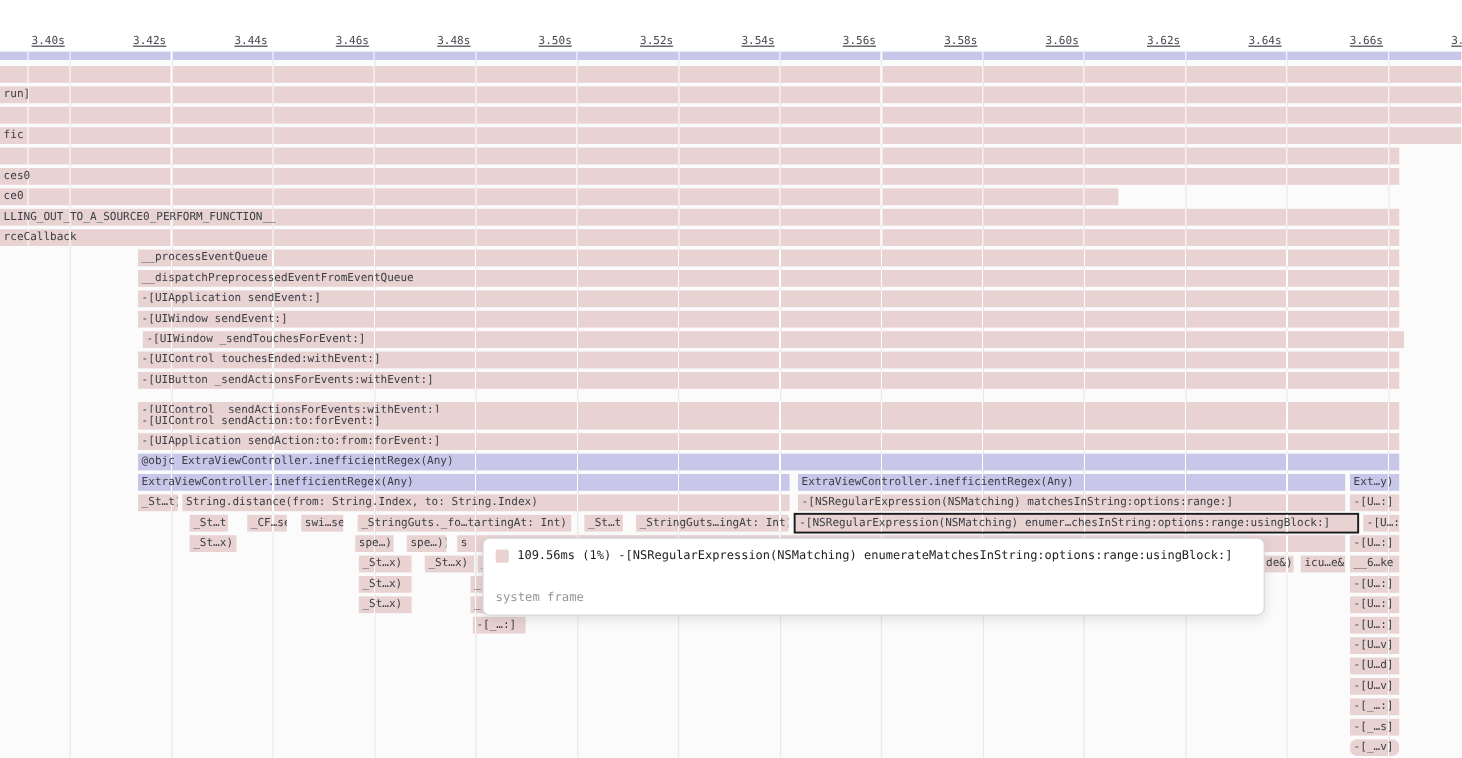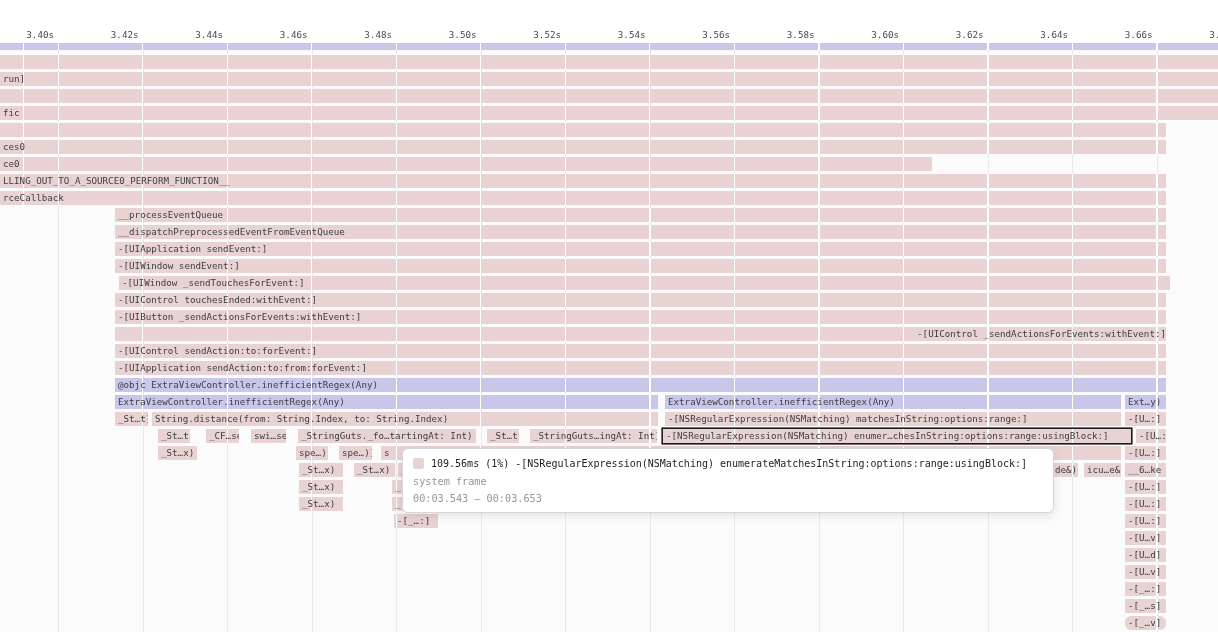--- a/index.html
+++ b/index.html
@@ -6,21 +6,21 @@
   body{
     width:1218px;height:632px;overflow:hidden;background:#ffffff;
     font-family:"DejaVu Sans Mono","Liberation Mono",monospace;
     position:relative;
   }
   #stage{position:absolute;left:0;top:0;width:1218px;height:632px;overflow:hidden;}
   .chart-area-bg{position:absolute;left:0;top:43px;width:1218px;height:589px;background:#fbfbfc;}
   .gridline{position:absolute;top:43px;bottom:0;width:1px;background:#e9e9ed;z-index:0;}
   .tick-label{
     position:absolute;top:29px;height:12px;width:34px;text-align:right;
-    font-size:9.2px;line-height:12px;color:#46494f;white-space:pre;z-index:1;
+    font-size:9.2px;line-height:12px;color:#46494f;white-space:pre;z-index:1;text-decoration:underline;
   }
   .bar{
     position:absolute;height:14px;box-sizing:border-box;
     font-size:9.2px;line-height:14px;color:#3a3e45;
     padding-left:3px;overflow:hidden;white-space:pre;
     background-image:repeating-linear-gradient(90deg,#ffffff 0 1px,rgba(255,255,255,0) 1px 84.5px);
     background-attachment:fixed;background-position:58px 0;
     z-index:2;
   }
   .bar.sel{box-shadow:0 0 0 1.6px #1c1c1e;z-index:3;}
@@ -85,21 +85,21 @@
       <div class="bar" style="left: 0px; top: 157px; width: 932px; height: 14px; line-height: 14px; background-color: rgb(233, 211, 210); color: rgb(58, 62, 69);">ce0</div>
       <div class="bar" style="left: 0px; top: 174px; width: 1166px; height: 14px; line-height: 14px; background-color: rgb(233, 211, 210); color: rgb(58, 62, 69);">LLING_OUT_TO_A_SOURCE0_PERFORM_FUNCTION__</div>
       <div class="bar" style="left: 0px; top: 191px; width: 1166px; height: 14px; line-height: 14px; background-color: rgb(233, 211, 210); color: rgb(58, 62, 69);">rceCallback</div>
       <div class="bar" style="left: 115px; top: 208px; width: 1051px; height: 14px; line-height: 14px; background-color: rgb(233, 211, 210); color: rgb(58, 62, 69);">__processEventQueue</div>
       <div class="bar" style="left: 115px; top: 225px; width: 1051px; height: 14px; line-height: 14px; background-color: rgb(233, 211, 210); color: rgb(58, 62, 69);">__dispatchPreprocessedEventFromEventQueue</div>
       <div class="bar" style="left: 115px; top: 242px; width: 1051px; height: 14px; line-height: 14px; background-color: rgb(233, 211, 210); color: rgb(58, 62, 69);">-[UIApplication sendEvent:]</div>
       <div class="bar" style="left: 115px; top: 259px; width: 1051px; height: 14px; line-height: 14px; background-color: rgb(233, 211, 210); color: rgb(58, 62, 69);">-[UIWindow sendEvent:]</div>
       <div class="bar" style="left: 119px; top: 276px; width: 1051px; height: 14px; line-height: 14px; background-color: rgb(233, 211, 210); color: rgb(58, 62, 69);">-[UIWindow _sendTouchesForEvent:]</div>
       <div class="bar" style="left: 115px; top: 293px; width: 1051px; height: 14px; line-height: 14px; background-color: rgb(233, 211, 210); color: rgb(58, 62, 69);">-[UIControl touchesEnded:withEvent:]</div>
       <div class="bar" style="left: 115px; top: 310px; width: 1051px; height: 14px; line-height: 14px; background-color: rgb(233, 211, 210); color: rgb(58, 62, 69);">-[UIButton _sendActionsForEvents:withEvent:]</div>
-      <div class="bar" style="left: 115px; top: 327px; width: 1051px; height: 14px; line-height: 14px; background-color: rgb(233, 211, 210); color: rgb(58, 62, 69); text-align: right;">-[UIControl _sendActionsForEvents:withEvent:]</div>
+      <div class="bar" style="left: 115px; top: 335px; width: 1051px; height: 14px; line-height: 14px; background-color: rgb(233, 211, 210); color: rgb(58, 62, 69);">-[UIControl _sendActionsForEvents:withEvent:]</div>
       <div class="bar" style="left: 115px; top: 344px; width: 1051px; height: 14px; line-height: 14px; background-color: rgb(233, 211, 210); color: rgb(58, 62, 69);">-[UIControl sendAction:to:forEvent:]</div>
       <div class="bar" style="left: 115px; top: 361px; width: 1051px; height: 14px; line-height: 14px; background-color: rgb(233, 211, 210); color: rgb(58, 62, 69);">-[UIApplication sendAction:to:from:forEvent:]</div>
       <div class="bar" style="left: 115px; top: 378px; width: 1051px; height: 14px; line-height: 14px; background-color: rgb(200, 199, 233); color: rgb(58, 62, 69);">@objc ExtraViewController.inefficientRegex(Any)</div>
       <div class="bar" style="left: 115px; top: 395px; width: 543px; height: 14px; line-height: 14px; background-color: rgb(200, 199, 233); color: rgb(58, 62, 69);">ExtraViewController.inefficientRegex(Any)</div>
       <div class="bar" style="left: 665px; top: 395px; width: 456px; height: 14px; line-height: 14px; background-color: rgb(200, 199, 233); color: rgb(58, 62, 69);">ExtraViewController.inefficientRegex(Any)</div>
       <div class="bar" style="left: 1125px; top: 395px; width: 41px; height: 14px; line-height: 14px; background-color: rgb(200, 199, 233); color: rgb(58, 62, 69);">Ext…y)</div>
       <div class="bar" style="left: 115px; top: 412px; width: 33px; height: 14px; line-height: 14px; background-color: rgb(233, 211, 210); color: rgb(58, 62, 69);">_St…t)</div>
       <div class="bar" style="left: 152px; top: 412px; width: 506px; height: 14px; line-height: 14px; background-color: rgb(233, 211, 210); color: rgb(58, 62, 69);">String.distance(from: String.Index, to: String.Index)</div>
       <div class="bar" style="left: 665px; top: 412px; width: 456px; height: 14px; line-height: 14px; background-color: rgb(233, 211, 210); color: rgb(58, 62, 69);">-[NSRegularExpression(NSMatching) matchesInString:options:range:]</div>
       <div class="bar" style="left: 1125px; top: 412px; width: 41px; height: 14px; line-height: 14px; background-color: rgb(233, 211, 210); color: rgb(58, 62, 69);">-[U…:]</div>
@@ -137,15 +137,14 @@
       <div class="bar" style="left: 1125px; top: 599px; width: 41px; height: 14px; line-height: 14px; background-color: rgb(233, 211, 210); color: rgb(58, 62, 69);">-[_…s]</div>
       <div class="bar" style="left: 1125px; top: 616px; width: 41px; height: 14px; line-height: 14px; background-color: rgb(233, 211, 210); color: rgb(58, 62, 69); border-radius: 6px;">-[_…v]</div>
     </div>
 
   <div id="tooltip">
     <div class="tt-line1">
       <span class="tt-swatch" style="background: rgb(233, 211, 210);"></span>
       <span class="tt-title">109.56ms (1%) -[NSRegularExpression(NSMatching) enumerateMatchesInString:options:range:usingBlock:]</span>
     </div>
     <div class="tt-sub" style="color: rgb(150, 150, 155);">system frame</div>
-    <div class="tt-sub">00:03.543 — 00:03.653</div>
   </div>
 </div>
 
 </body></html>

